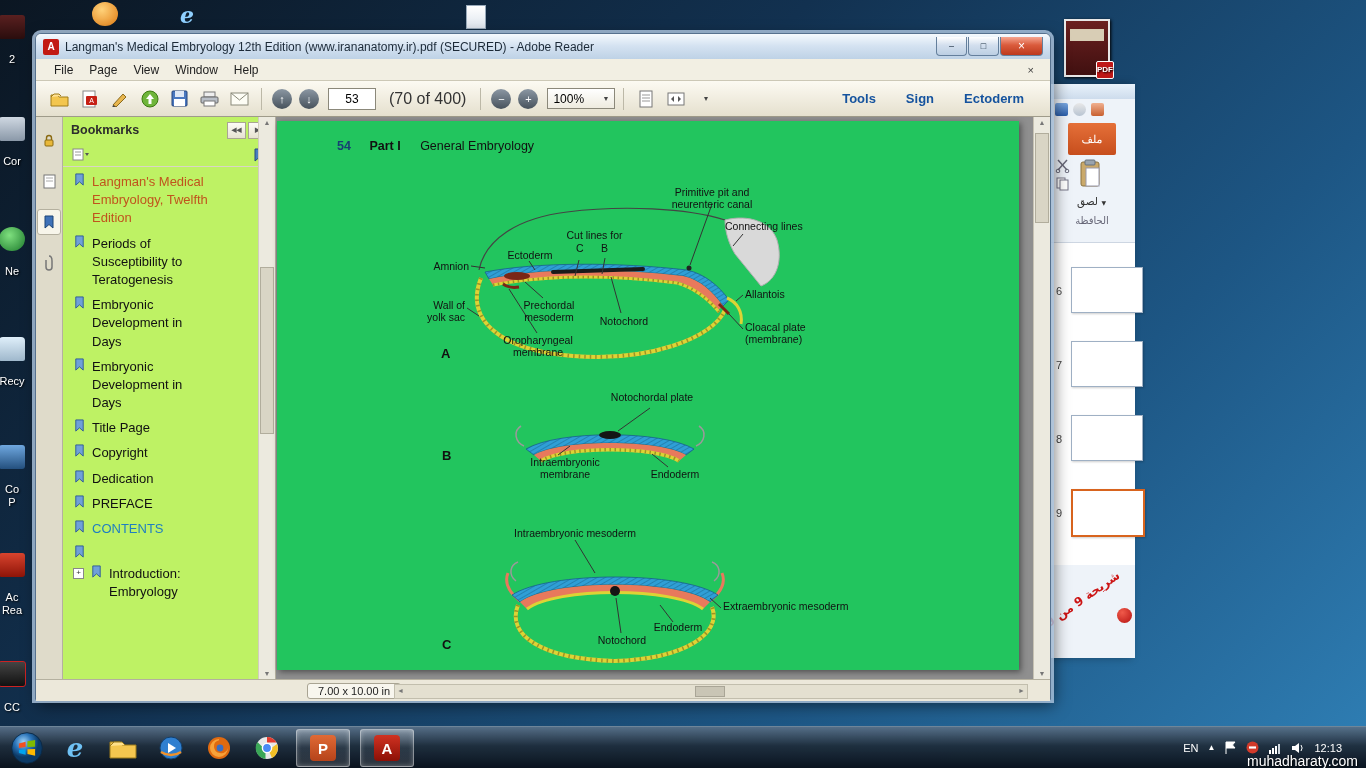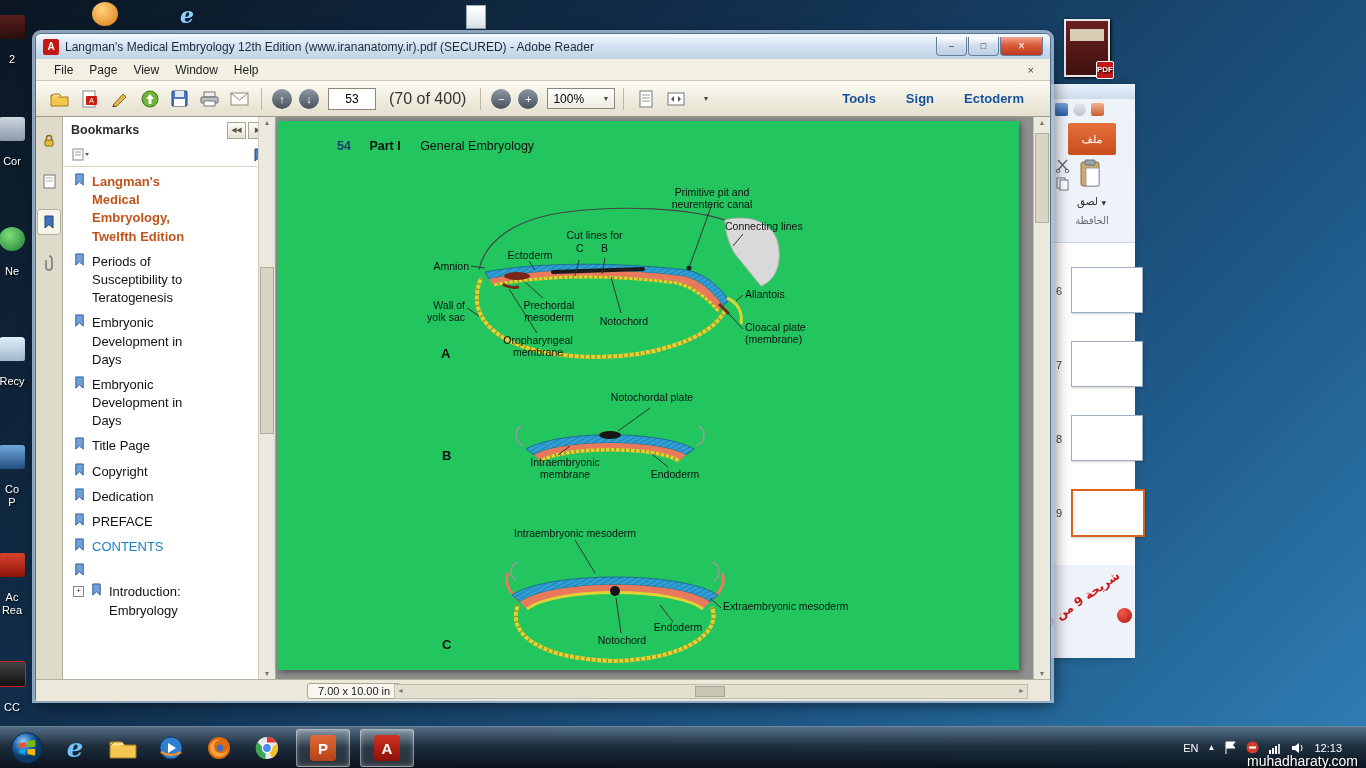--- a/index.html
+++ b/index.html
@@ -55,30 +55,30 @@
     display:flex;align-items:center;justify-content:space-between;padding:0 5px;font-size:12px;margin-left:4px}
   .zarrow{font-size:7px;color:#444;margin-left:6px}
   .tb-right{margin-left:auto;display:flex;gap:30px;font-size:13px;color:#15539e;font-weight:bold;padding-right:16px}
 
   .main{display:flex;height:562px}
   .navtabs{width:26px;background:#dfdbca;border-right:1px solid #b4b09f;display:flex;
     flex-direction:column;align-items:center;padding-top:12px;gap:16px}
   .ntab{width:22px;height:24px;display:flex;align-items:center;justify-content:center;border-radius:3px}
   .ntab.active{background:#f7f5ea;border:1px solid #b4b09f}
 
-  .bmpanel{width:212px;background:#ffffff;border-right:1px solid #b4b09f;position:relative;font-size:13px}
+  .bmpanel{width:212px;background:#bef264;border-right:1px solid #b4b09f;position:relative;font-size:13px}
   .bm-head{height:26px;display:flex;align-items:center;padding:0 8px;font-size:12.5px;font-weight:bold;color:#2d2d2d}
   .bm-navbtns{margin-left:auto;display:flex;gap:2px}
   .bm-nb{width:17px;height:15px;border:1px solid #a9a593;background:linear-gradient(#fdfcf6,#e6e2d1);
     font-size:6.5px;color:#555;display:flex;align-items:center;justify-content:center}
   .bm-tools{height:23px;border-bottom:1px solid #d9d5c5;display:flex;align-items:center;padding:0 9px}
   .bm-list{position:absolute;top:54px;bottom:0;left:0;right:16px;overflow:hidden;padding:2px 0 0 10px}
   .bm-item{display:flex;gap:6px;margin-bottom:7px;line-height:1.4;color:#111}
   .bm-label{width:118px}
-  .accent{color:#c0541d;font-weight:bold}
+  .accent{color:#c0541d;font-weight:normal}
   .blue{color:#1f7ec2}
   .bm-plusbox{width:9px;height:9px;border:1px solid #888;background:#fff;font-size:8px;line-height:7px;
     text-align:center;color:#333;margin-top:3px}
   .bm-scroll{position:absolute;top:0;right:0;bottom:0;width:16px;background:#eceadf;border-left:1px solid #d1cdbd;
     text-align:center;font-size:7px;color:#777}
   .bm-thumb{position:absolute;left:1px;right:1px;top:150px;height:165px;background:#d9d5c5;border:1px solid #b1ad9c}
   .sarr-top{position:absolute;top:2px;left:0;right:0}
   .sarr-bot{position:absolute;bottom:2px;left:0;right:0}
 
   .docarea{flex:1;background:#8f8f8f;position:relative}

